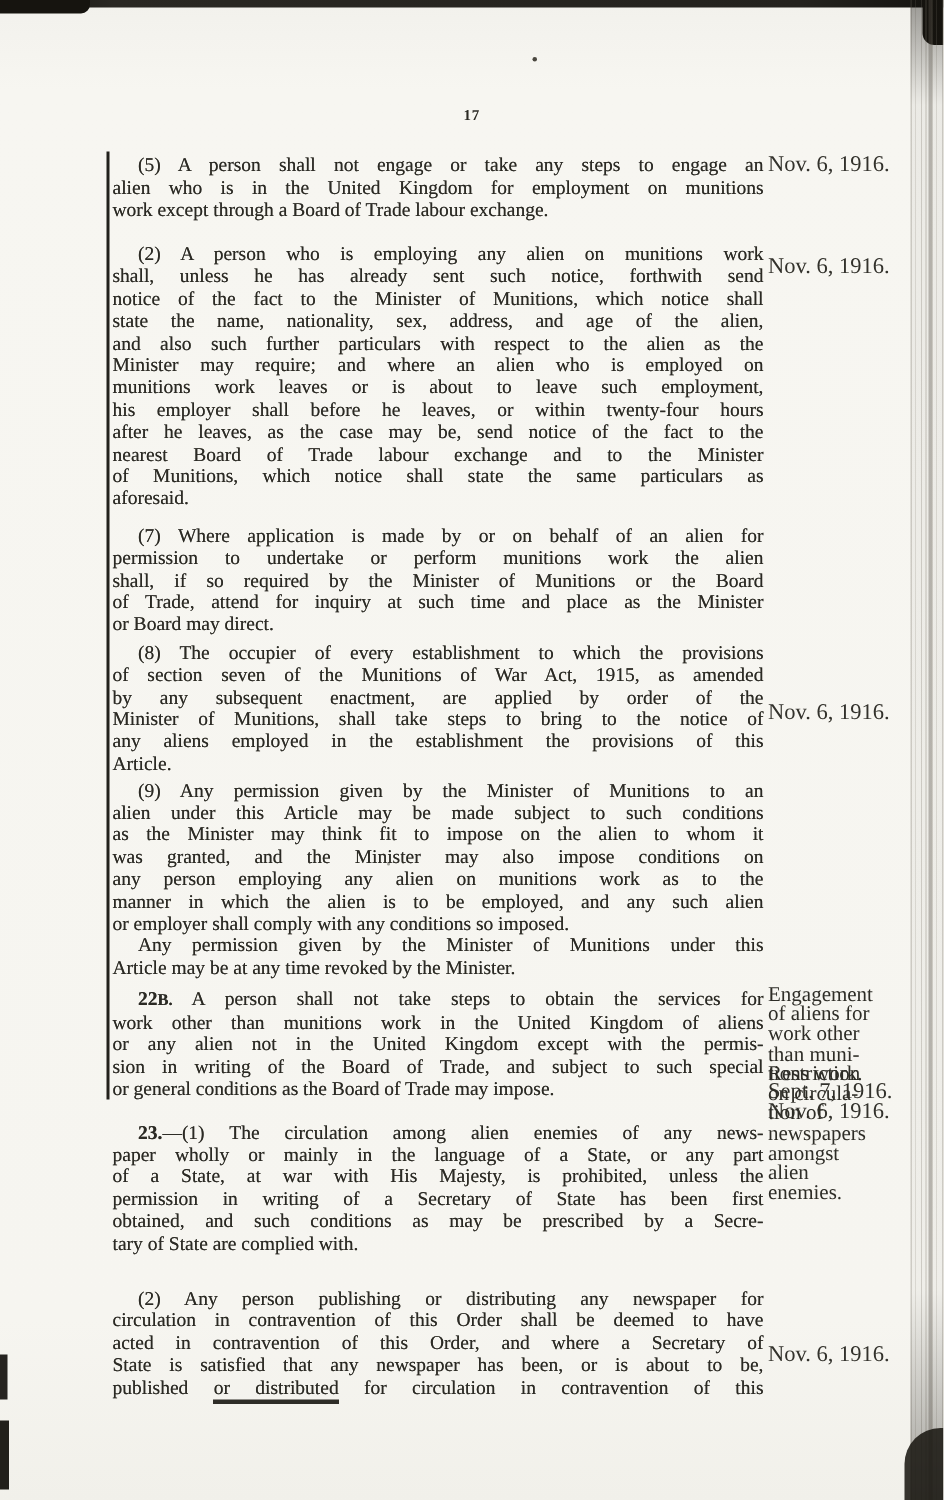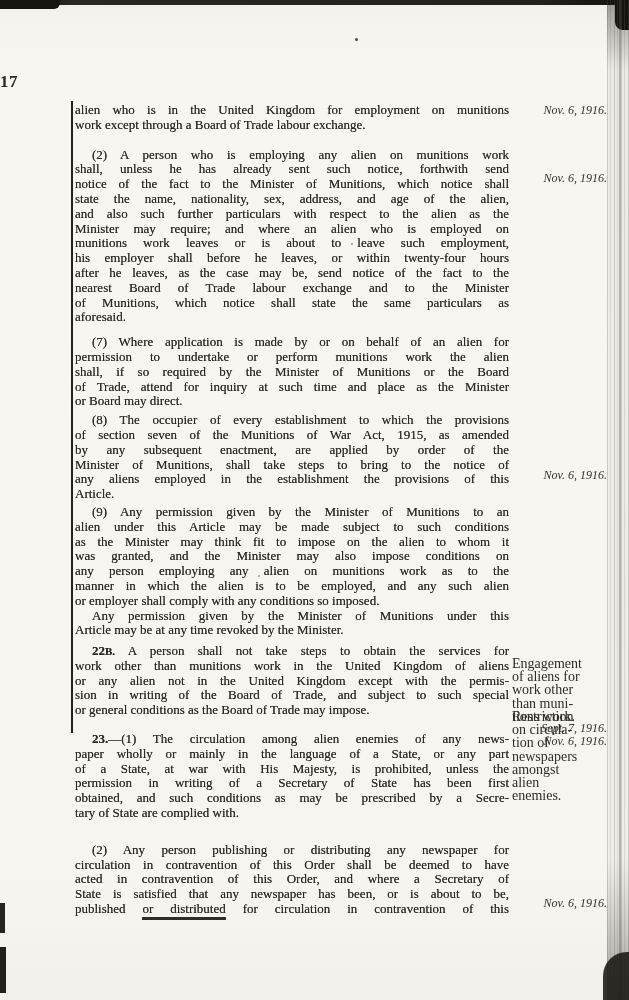--- a/index.html
+++ b/index.html
@@ -22,37 +22,37 @@
   .edge-right-line { position:absolute; top:0; right:8px; width:2px; height:1000px; background:rgba(90,85,75,0.38); }
   .corner-br { position:absolute; bottom:0; right:0; width:26px; height:48px; background:#1a1812; border-radius:24px 0 0 0; opacity:.88; }
   .mark-bl-1 { position:absolute; left:0; top:903px; width:5px; height:30px; background:#262420; }
   .mark-bl-2 { position:absolute; left:0; top:947px; width:6px; height:46px; background:#22201b; }
   .speck { position:absolute; background:#4a473f; border-radius:50%; }
   .speck.s1 { left:355px; top:38px; width:3px; height:3px; }
   .speck.s2 { left:351px; top:243px; width:2px; height:2px; opacity:.6; }
   .speck.s3 { left:258px; top:575px; width:2px; height:2px; opacity:.5; }
 
   
-  .page-number { position:absolute; top:72px; left:0; width:629px; 
-    font-weight:bold; font-size:17px; letter-spacing:.5px; }
+  .page-number { position:absolute; top:72px; left:0; width:629px; text-align:center;
+    font-weight:bold; font-size:10px; letter-spacing:.5px; }
   .change-bar { position:absolute; left:71px; top:101px; width:2px; height:632px; background:#22211c; }
 
   .text-column { position:absolute; left:75px; top:103px; width:434px;
     font-size:13px; line-height:14.8px; text-shadow:0 0 .3px rgba(43,42,36,.75); }
   .para {}
   .line { text-align:justify; text-align-last:justify; white-space:normal; }
   .line.last { text-align-last:left; }
   .line.indent { text-indent:17px; }
   .b  { font-weight:bold; }
   .bs { font-weight:bold; font-size:11px; }
   .u  { border-bottom:3px solid #2e2d27; padding-bottom:1px; }
 
   .margin-notes { position:absolute; left:512px; top:0; width:95px; height:1000px; }
   .note { position:absolute; left:0; width:95px; }
-  .note.date  { font-style:italic; font-size:12px; line-height:13px; color:#33322c;text-align:right; }
+  .note.date  { font-size:15px; line-height:13px; color:#33322c; }
   .note.label { font-size:14px; line-height:13.2px; color:#2e2d27; }
 </style>
 </head>
 <body>
 
 <div class="page">
   <div class="edge-top"></div>
   <div class="corner-tl"></div>
   <div class="corner-tr"></div>
   <div class="edge-right"></div>
@@ -62,20 +62,21 @@
   <div class="mark-bl-2"></div>
   <div class="speck s1"></div>
   <div class="speck s2"></div>
   <div class="speck s3"></div>
 
   <div class="page-number">17</div>
   <div class="change-bar"></div>
 
   <div class="text-column" id="text-column">
       <div class="para" style="margin-top: 0px;">
+        <div class="line indent"><span>(5) A person shall not engage or take any steps to engage an</span></div>
         <div class="line"><span>alien who is in the United Kingdom for employment on munitions</span></div>
         <div class="line last"><span>work except through a Board of Trade labour exchange.</span></div>
       </div>
       <div class="para" style="margin-top: 15px;">
         <div class="line indent"><span>(2) A person who is employing any alien on munitions work</span></div>
         <div class="line"><span>shall, unless he has already sent such notice, forthwith send</span></div>
         <div class="line"><span>notice of the fact to the Minister of Munitions, which notice shall</span></div>
         <div class="line"><span>state the name, nationality, sex, address, and age of the alien,</span></div>
         <div class="line"><span>and also such further particulars with respect to the alien as the</span></div>
         <div class="line"><span>Minister may require; and where an alien who is employed on</span></div>

